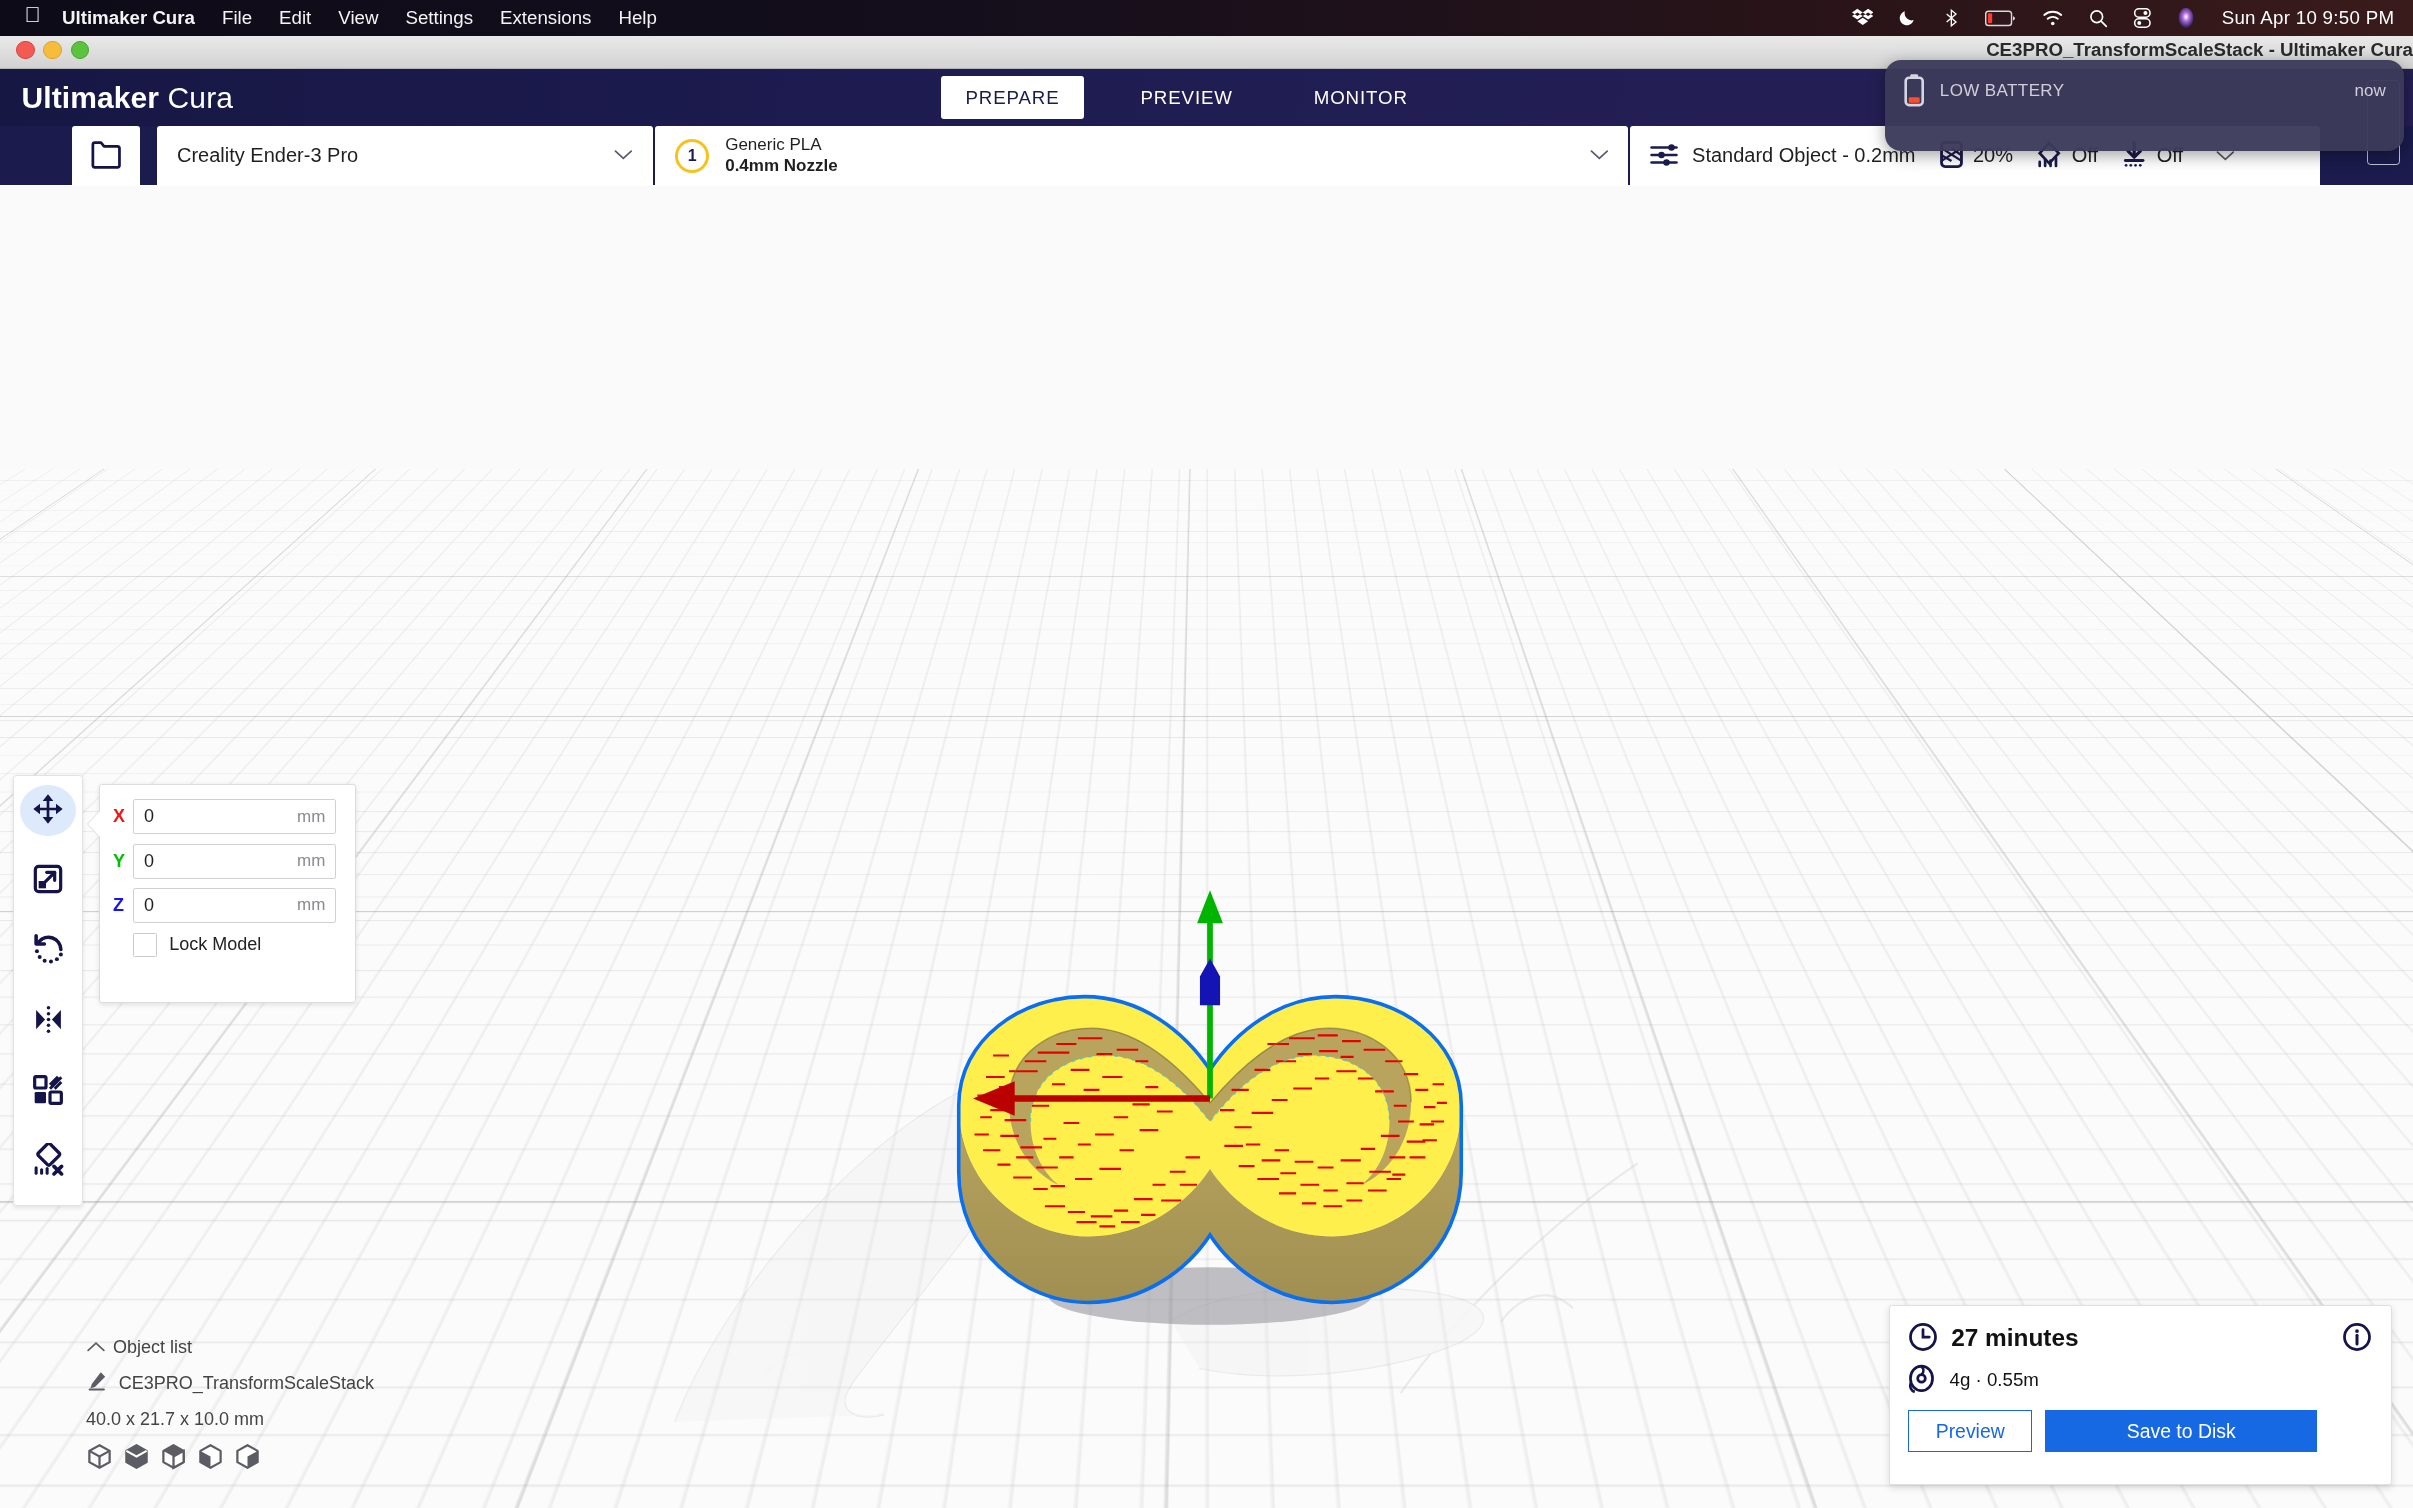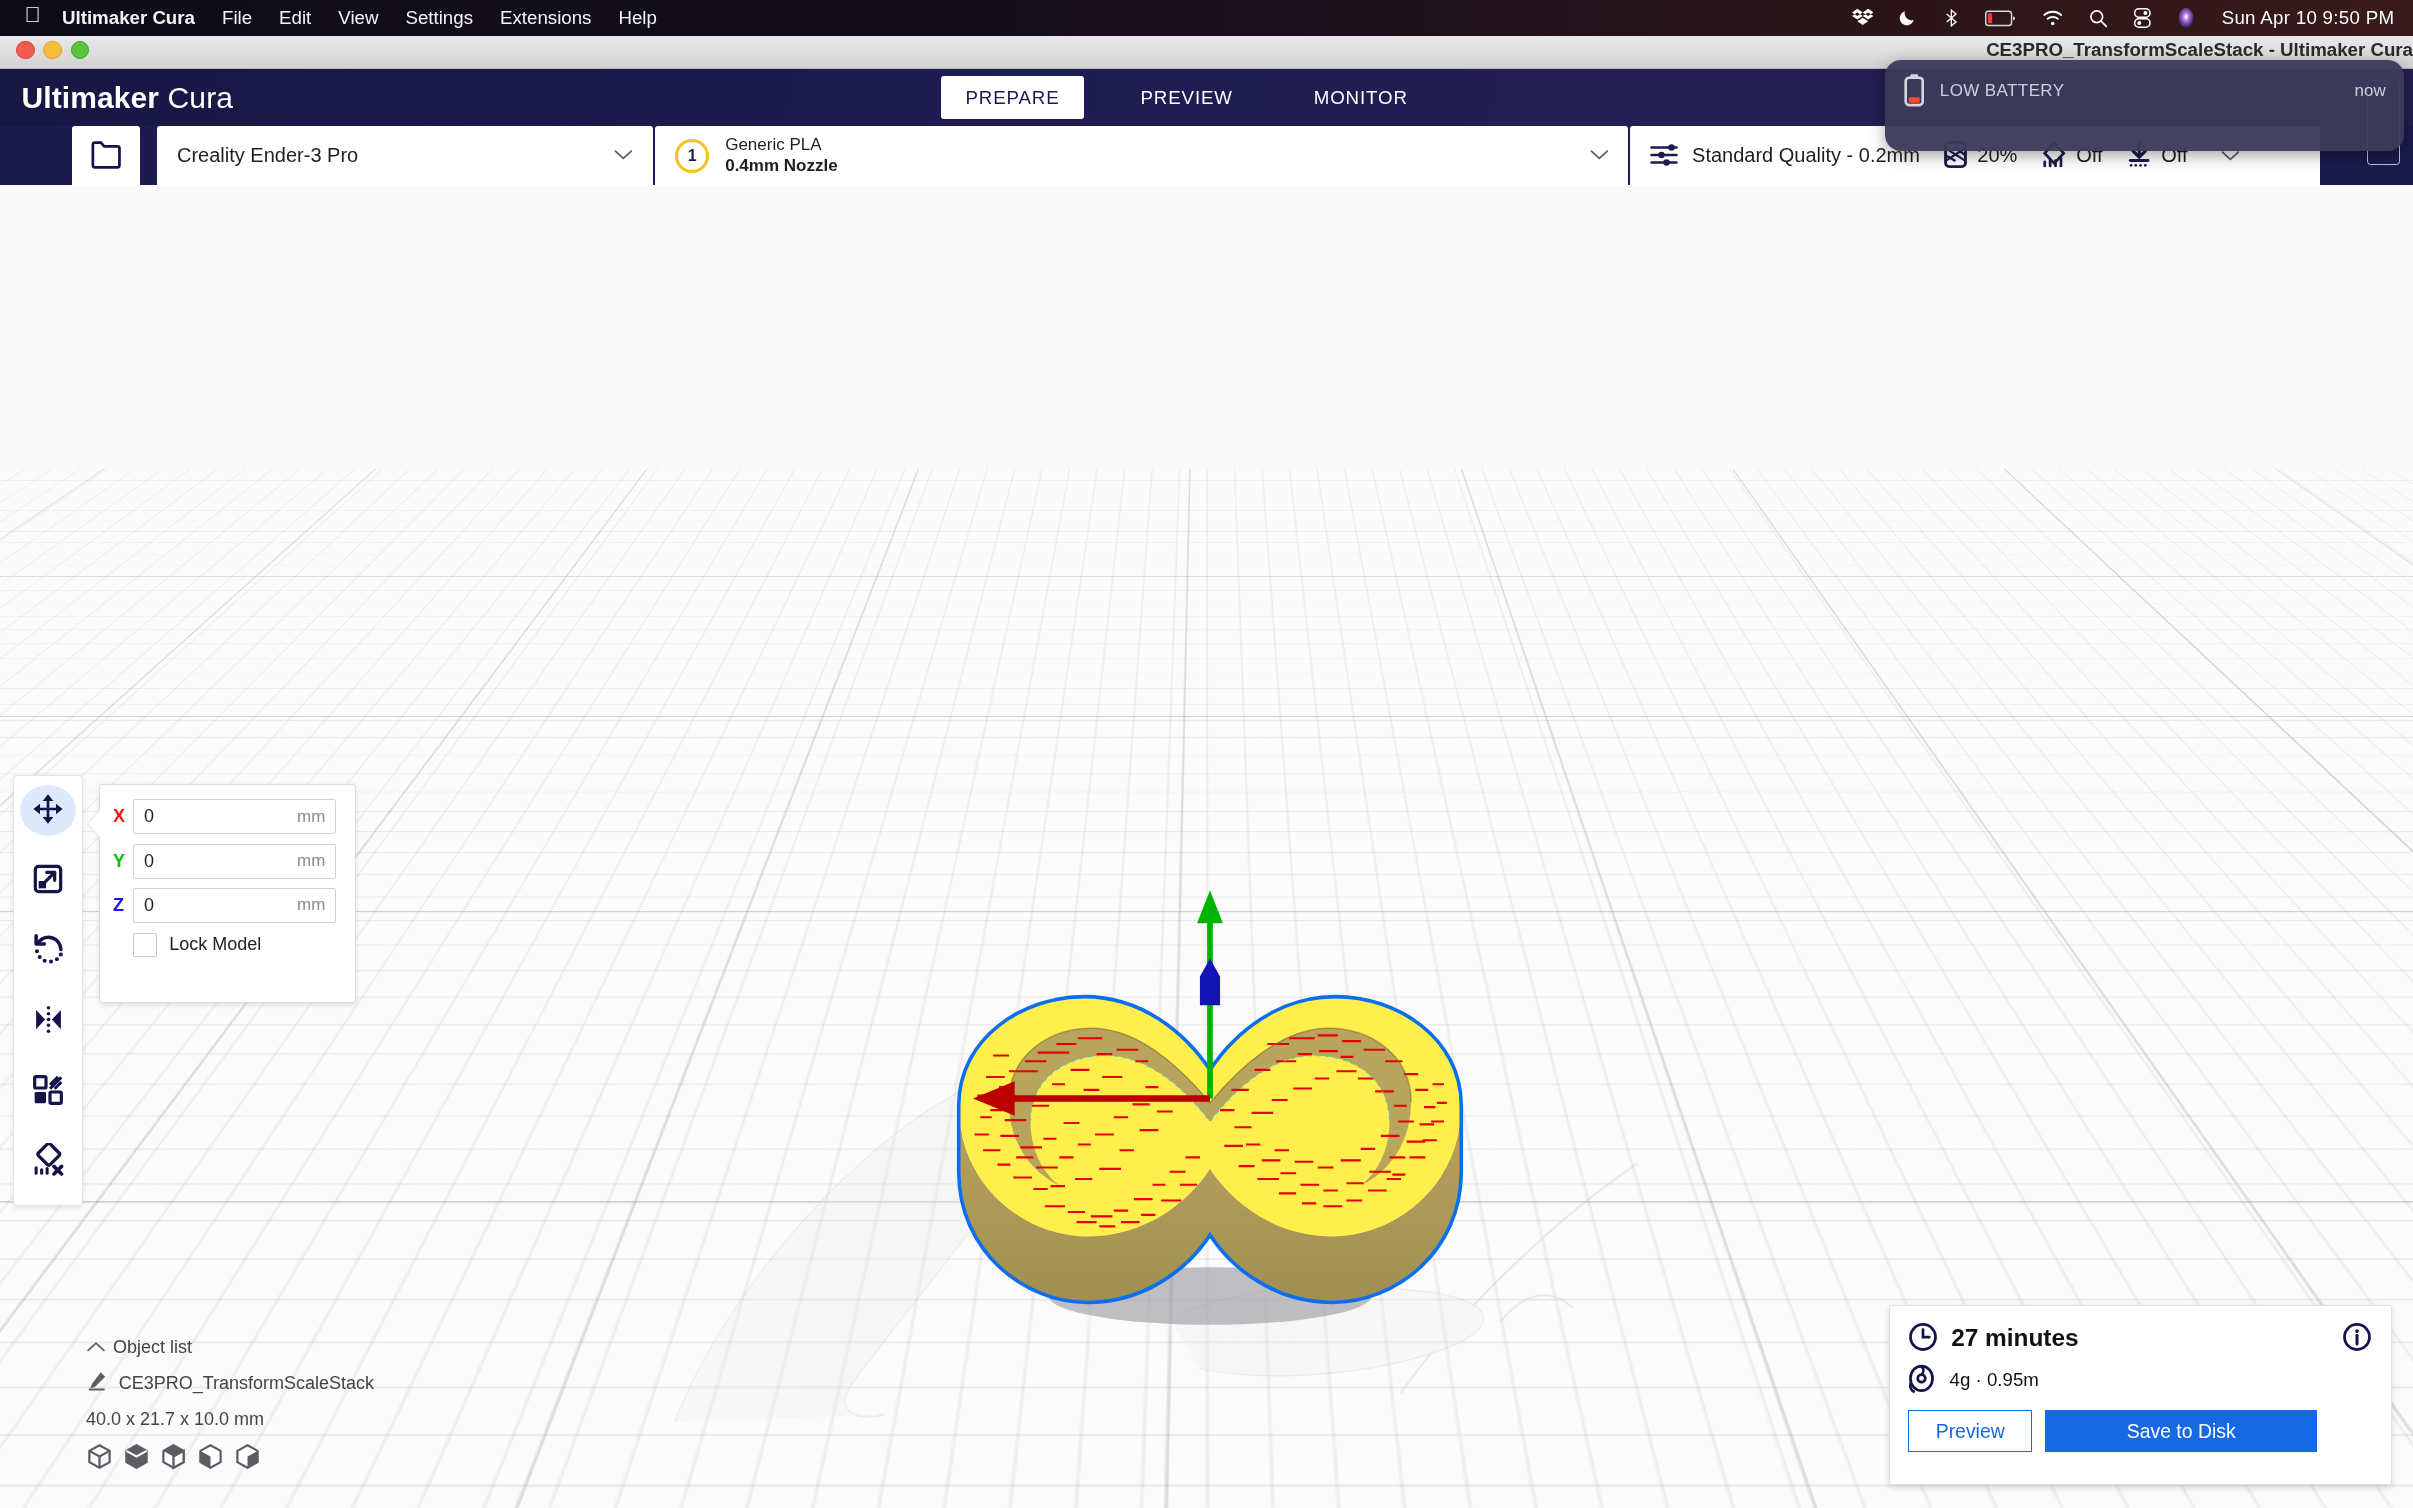--- a/index.html
+++ b/index.html
@@ -360,21 +360,21 @@
             <path d="M2 18h10"></path>
               <path d="M16 18h6"></path>
           </g>
           <g fill="#1b1b4d">
               <circle cx="18" cy="6" r="2.6"></circle>
               <circle cx="10" cy="12" r="2.6"></circle>
               <circle cx="14" cy="18" r="2.6"></circle>
             </g>
         </svg>
       </span>
-      <span class="qual">Standard Quality - 0.2mm</span>
+      <span class="qual">Standard Object - 0.2mm</span>
 
       <span class="grp">
         <span>
           <svg width="23" height="27" viewBox="0 0 16 19">
             <rect x="1" y="1" width="14" height="17" rx="2.5" fill="none" stroke="#1b1b4d" stroke-width="2"></rect>
             <path d="M1 5 L15 14 M1 14 L15 5 M1 10 L8 14 M8 5 L15 10" stroke="#1b1b4d" stroke-width="1.6" fill="none"></path>
           </svg>
         </span>
         <span class="kv">20%</span>
       </span>
@@ -672,21 +672,21 @@
       </div>
       <div class="matrow">
         <span>
           <svg width="27" height="30" viewBox="0 0 22 24">
             <ellipse cx="11" cy="11.5" rx="9" ry="10" fill="none" stroke="#14134a" stroke-width="2.2"></ellipse>
             <circle cx="11" cy="11.5" r="3.1" fill="none" stroke="#14134a" stroke-width="2.2"></circle>
             <path d="M11 8.4 C 13.5 6.5, 13 3, 10.5 2" fill="none" stroke="#14134a" stroke-width="2"></path>
             <path d="M2.3 15 C 1 18.5, 2.5 21.5, 5.5 22.5" fill="none" stroke="#14134a" stroke-width="2.2"></path>
           </svg>
         </span>
-        <span class="mattext">4g · 0.95m</span>
+        <span class="mattext">4g · 0.55m</span>
       </div>
       <div class="btnrow">
         <div class="btn-preview">Preview</div>
         <div class="btn-save">Save to Disk</div>
       </div>
     </div>
 
   </div>
 </div>
 

